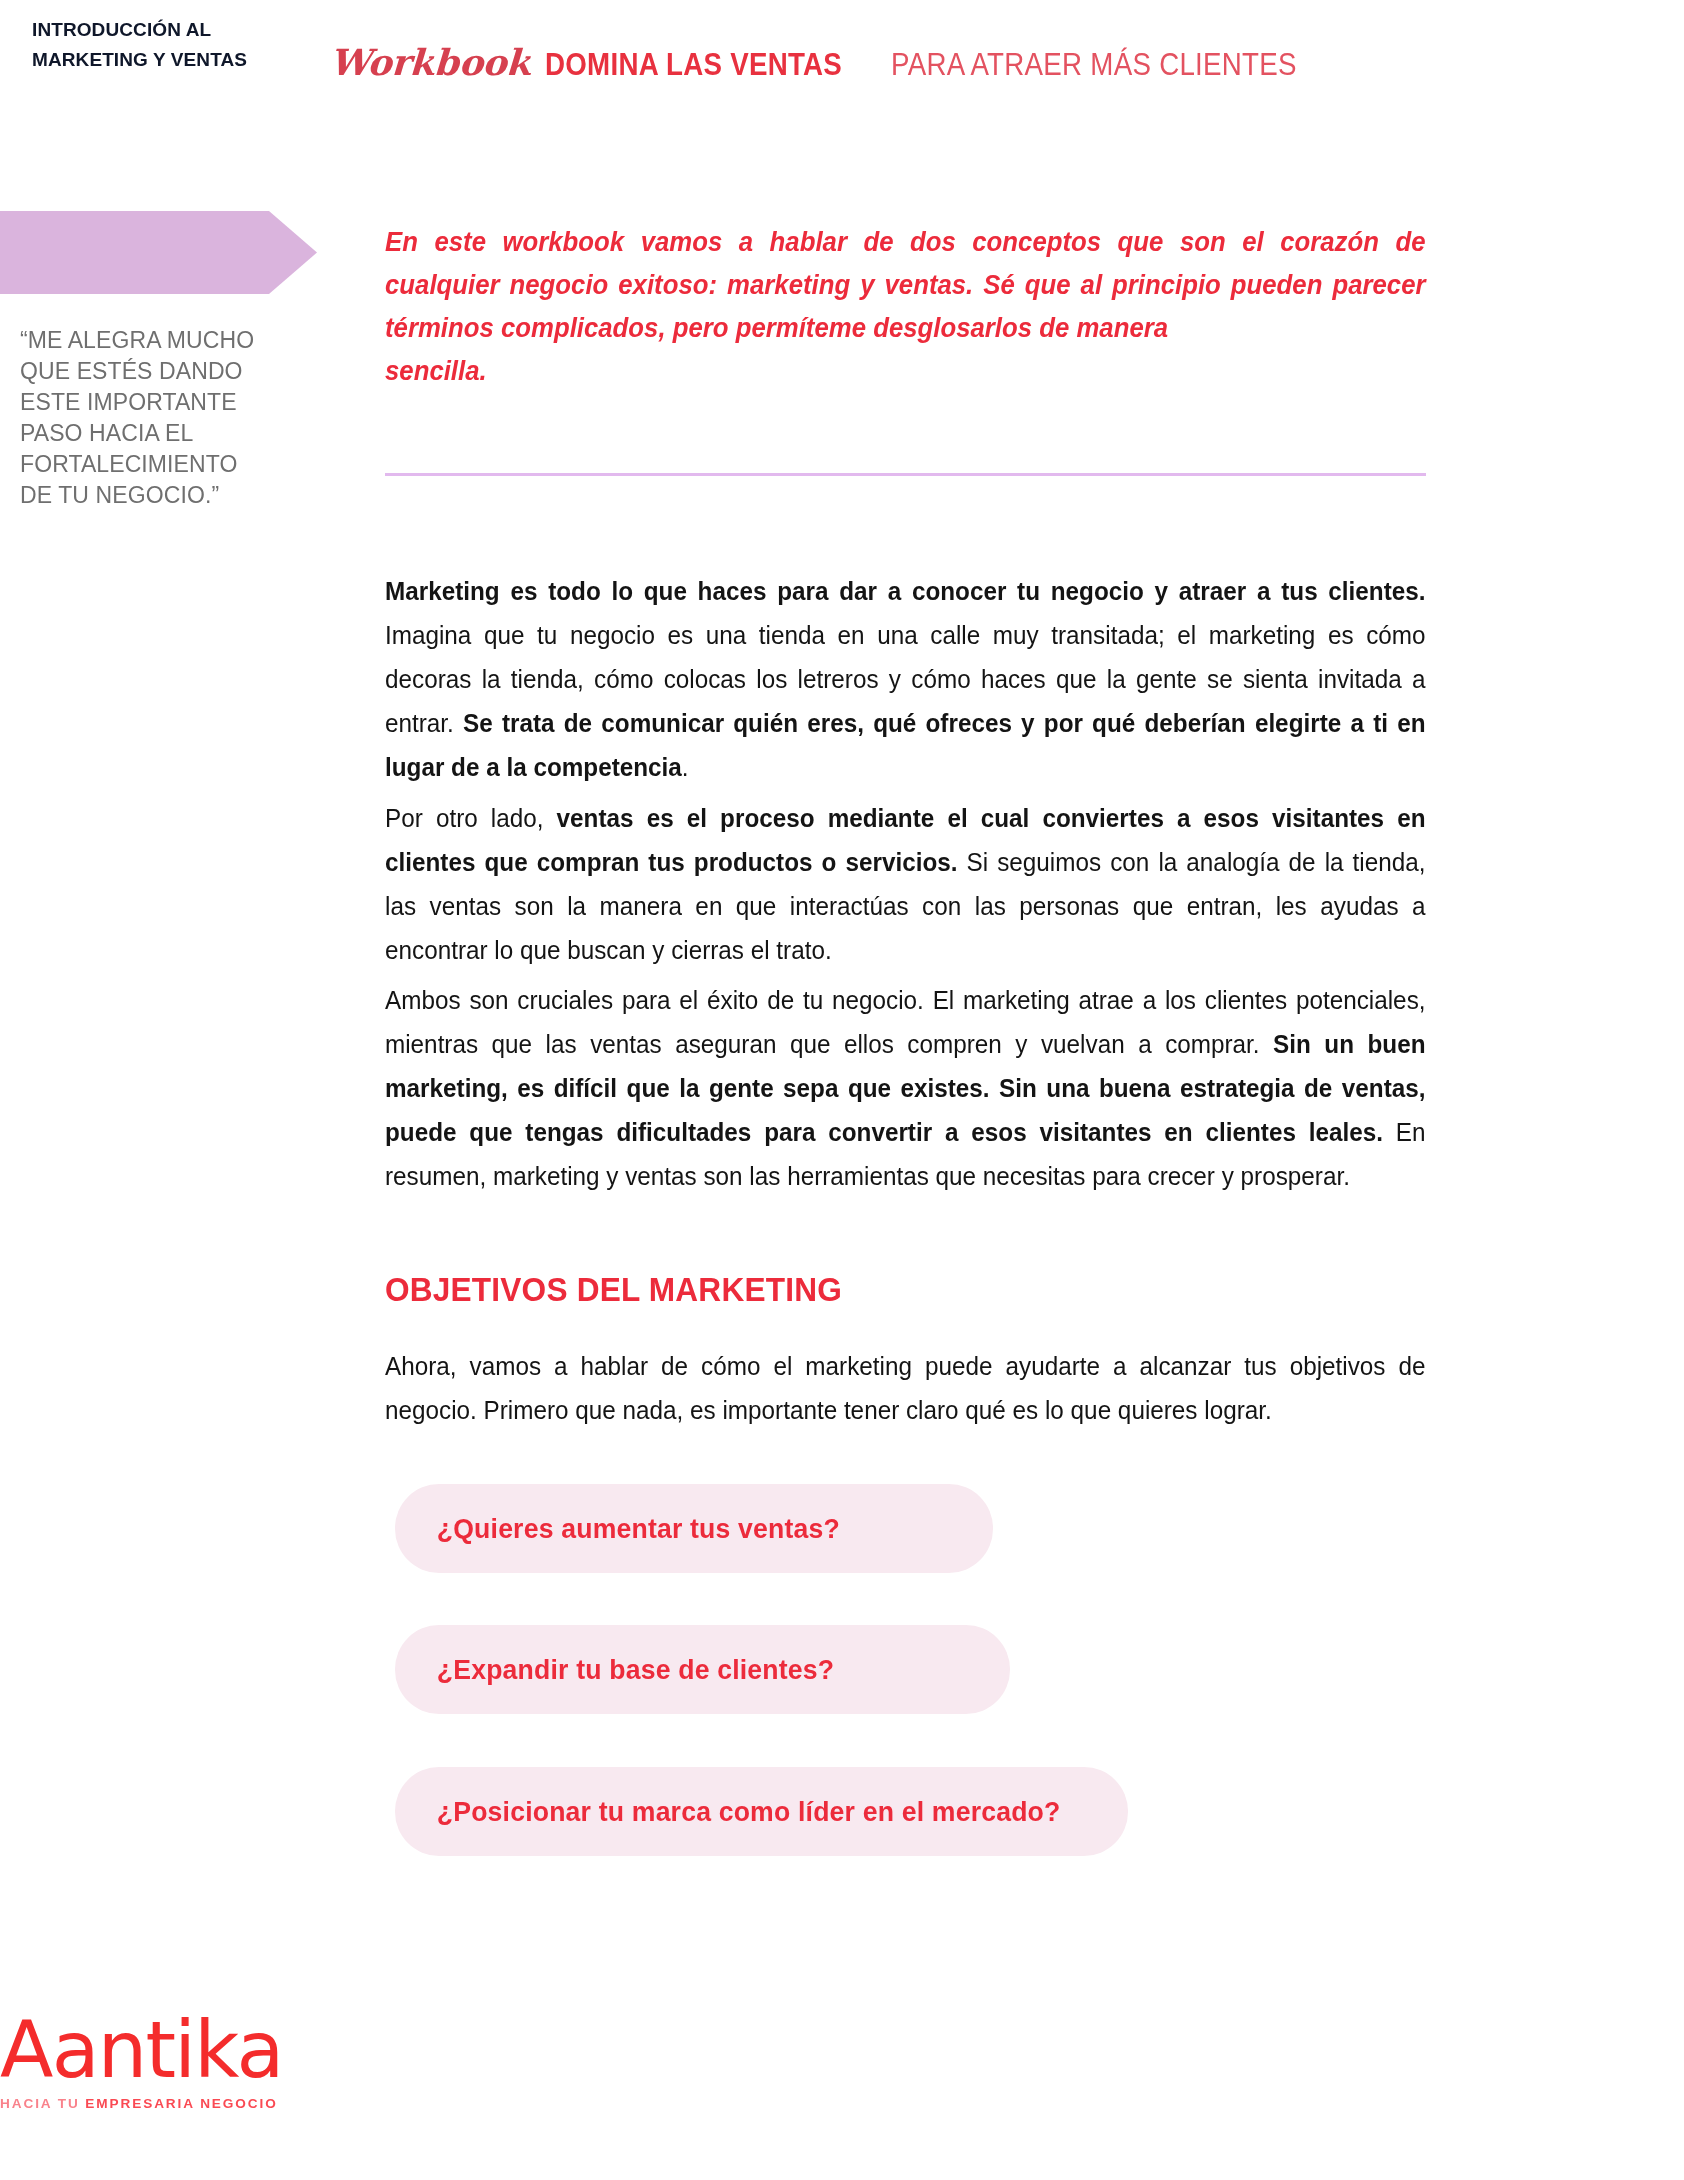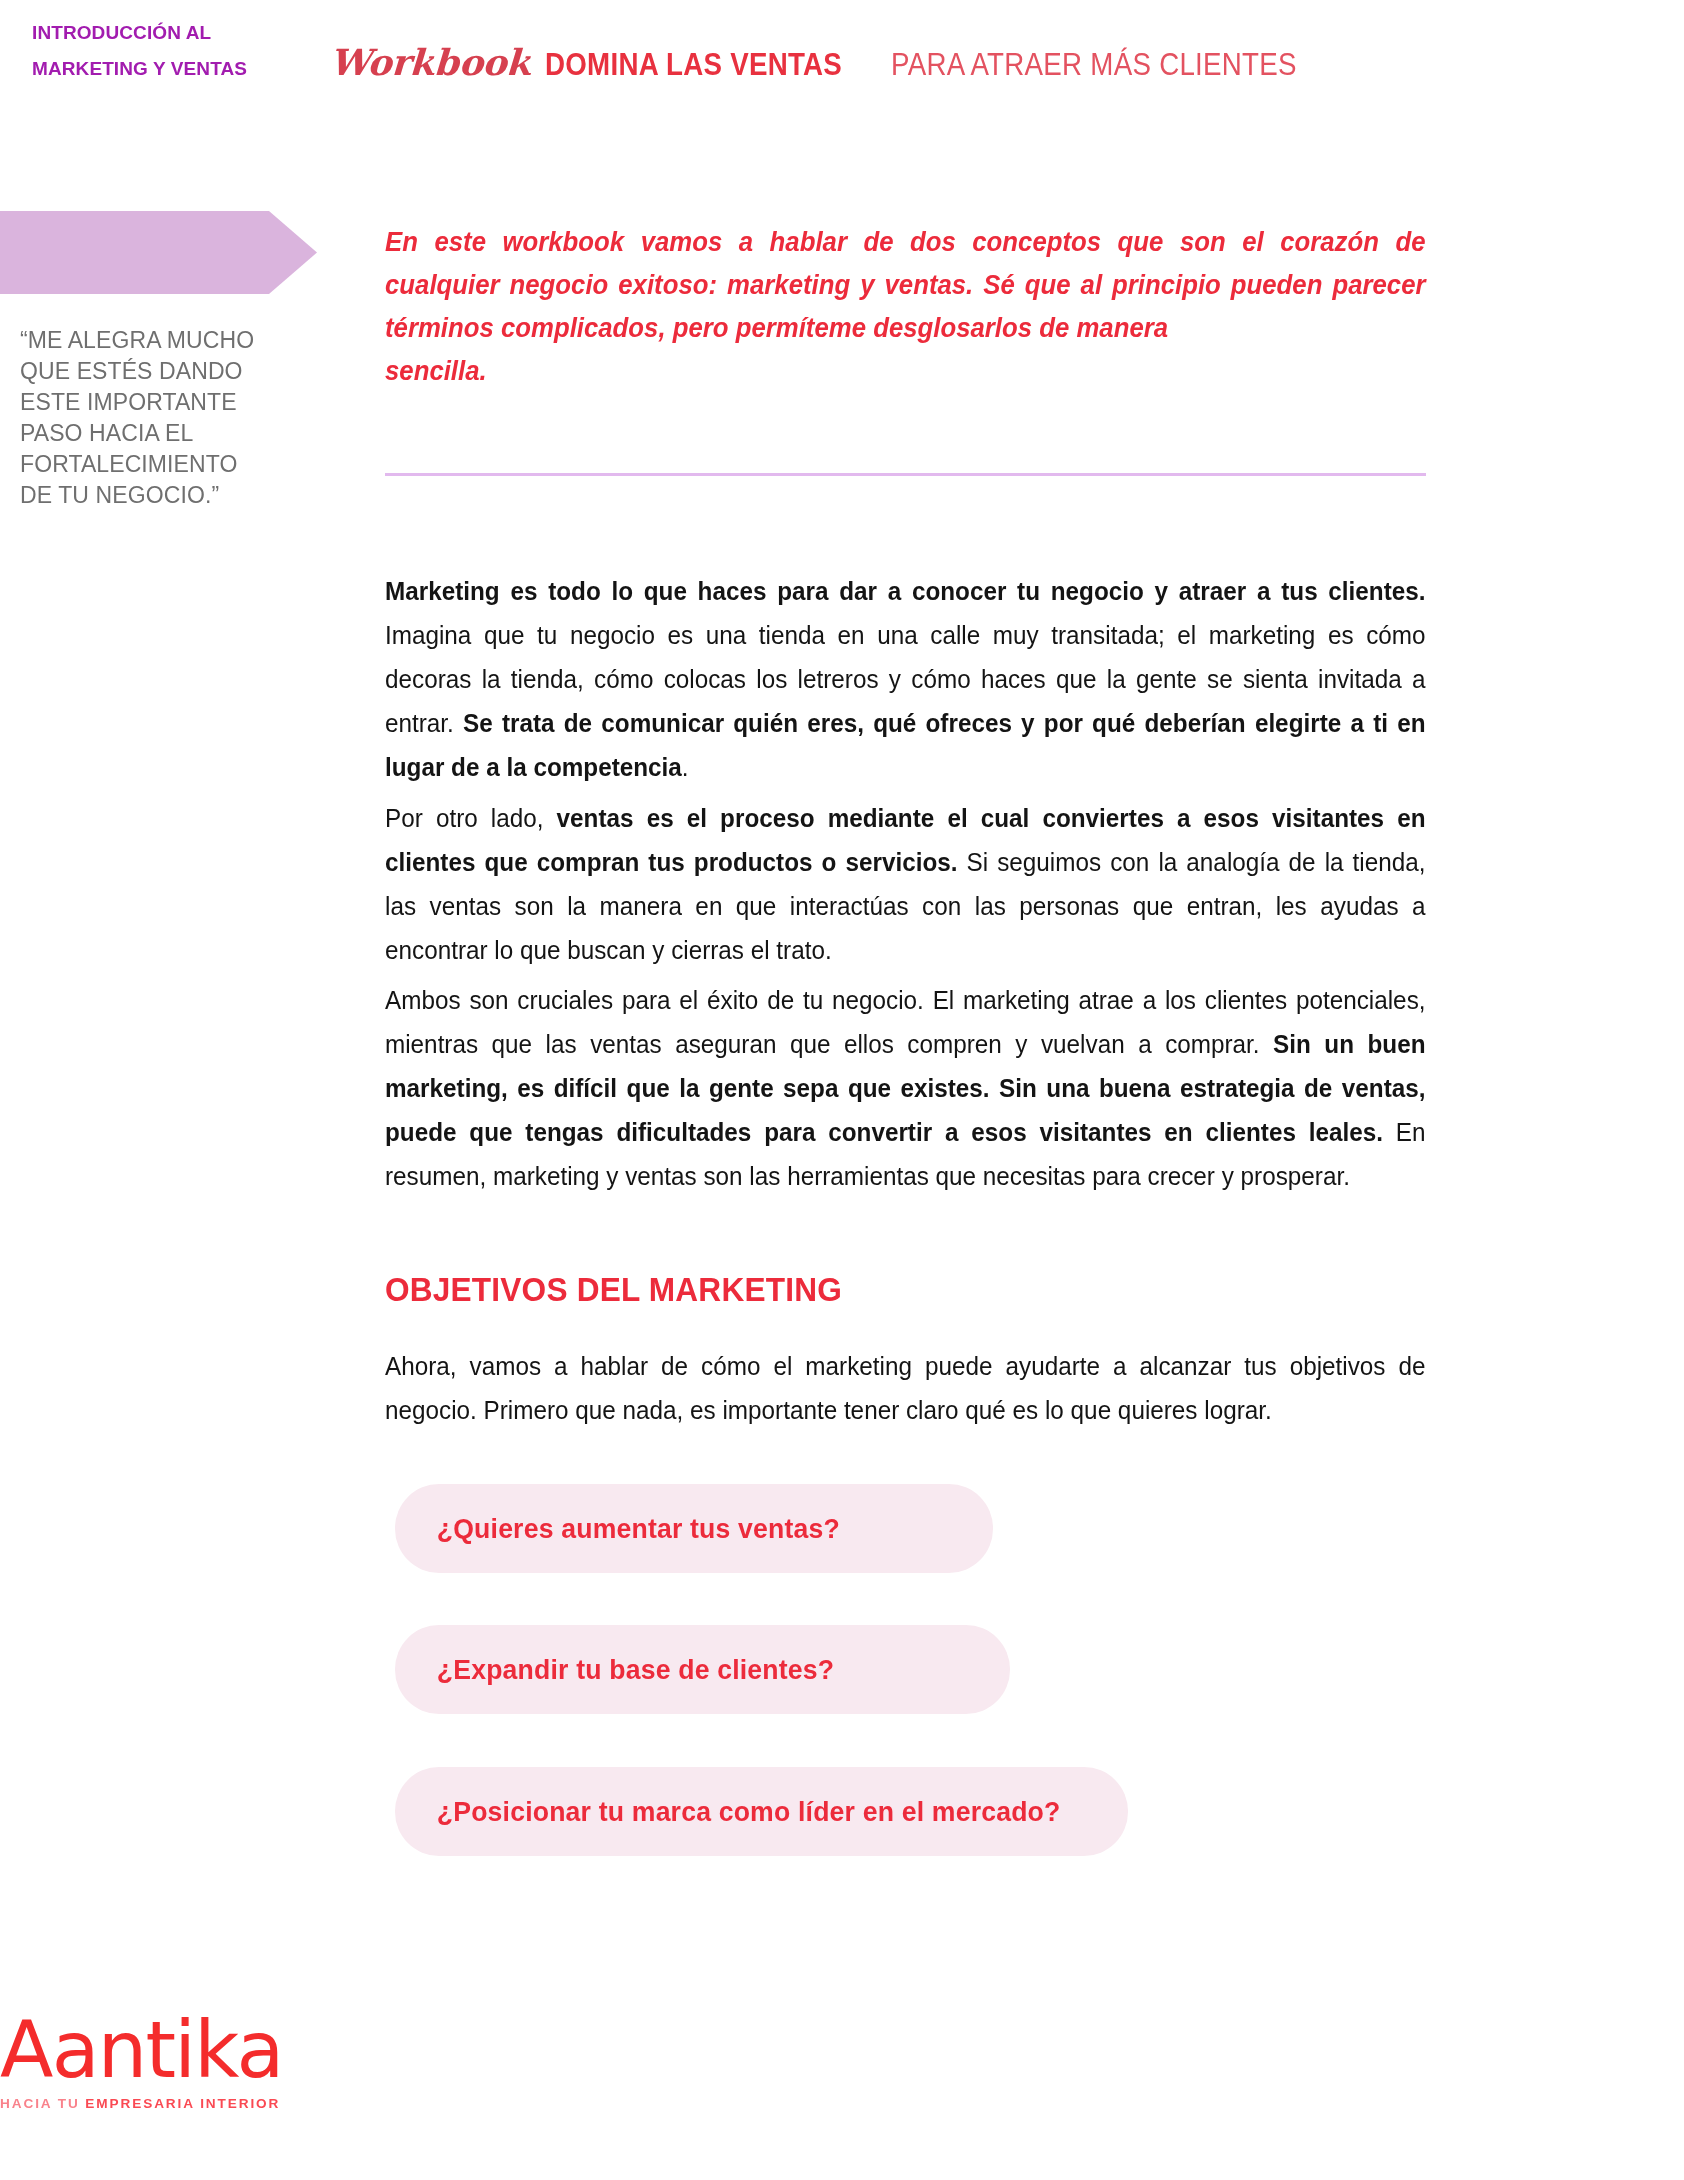--- a/index.html
+++ b/index.html
@@ -75,22 +75,22 @@
     clip-path: polygon(0 0, 269px 0, 317px 50%, 269px 100%, 0 100%);
   }
   .tab-arrow-label {
     position: absolute;
     left: 32px;
     top: 15.3px;
     width: 230px;
     font-family: "Liberation Sans", sans-serif;
     font-weight: 700;
     font-size: 19px;
-    line-height: 36px;
-    color: #a21caf;
+    line-height: 30px;
+    color: #0f172a;
     letter-spacing: 0.1px;
   }
 
   
   .sidebar-quote {
     position: absolute;
     left: 20px;
     top: 325px;
     width: 256px;
     font-family: "Liberation Sans", sans-serif;
@@ -256,17 +256,17 @@
   </div>
   <div class="pill" id="pill1">
     <span class="pill-label">¿Quieres aumentar tus ventas?</span>
   </div>
   <div class="pill" id="pill3">
     <span class="pill-label">¿Posicionar tu marca como líder en el mercado?</span>
   </div>
 
   <div class="footer">
     <span class="logo-word">Aantika</span>
-    <span class="logo-tagline"><span>HACIA TU </span><span class="accent">EMPRESARIA INTERIOR</span></span>
+    <span class="logo-tagline"><span>HACIA TU </span><span class="accent">EMPRESARIA NEGOCIO</span></span>
   </div>
 
 </div>
 
 
 </body></html>

